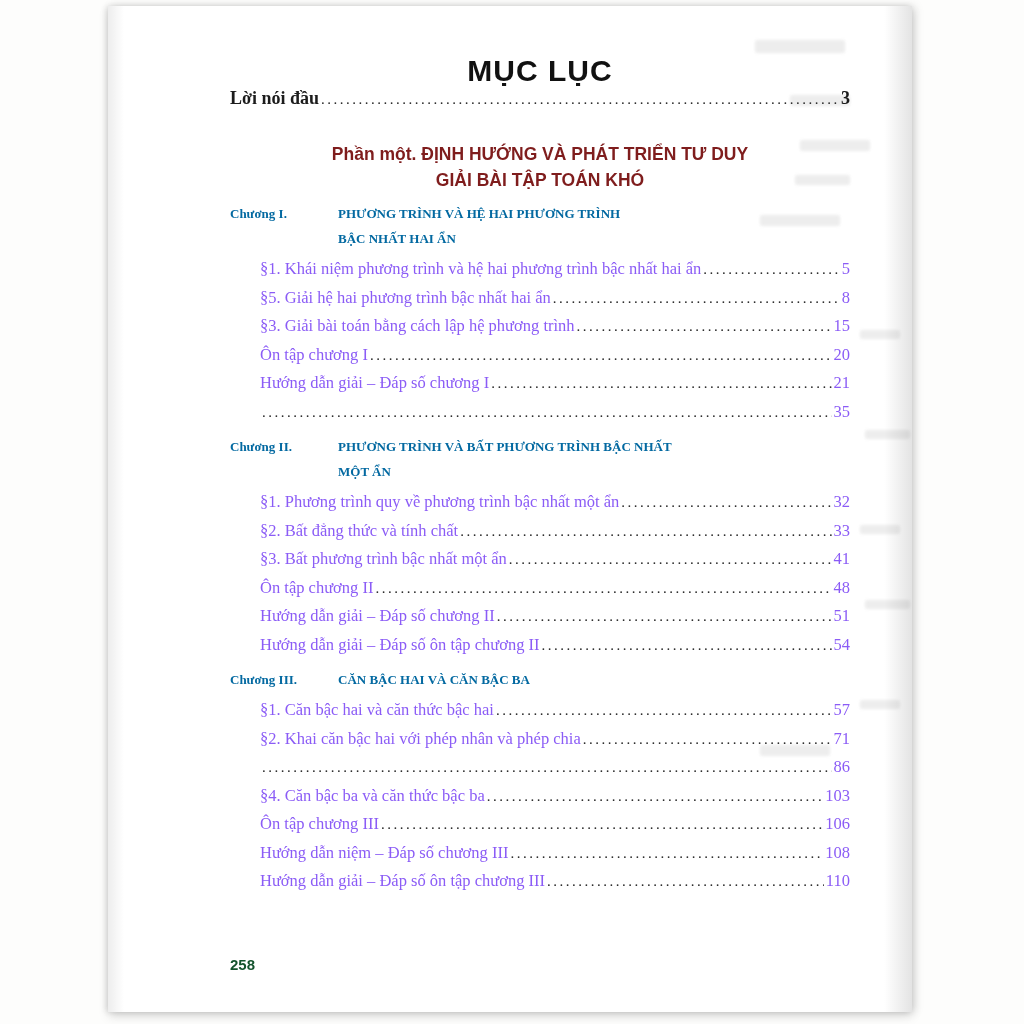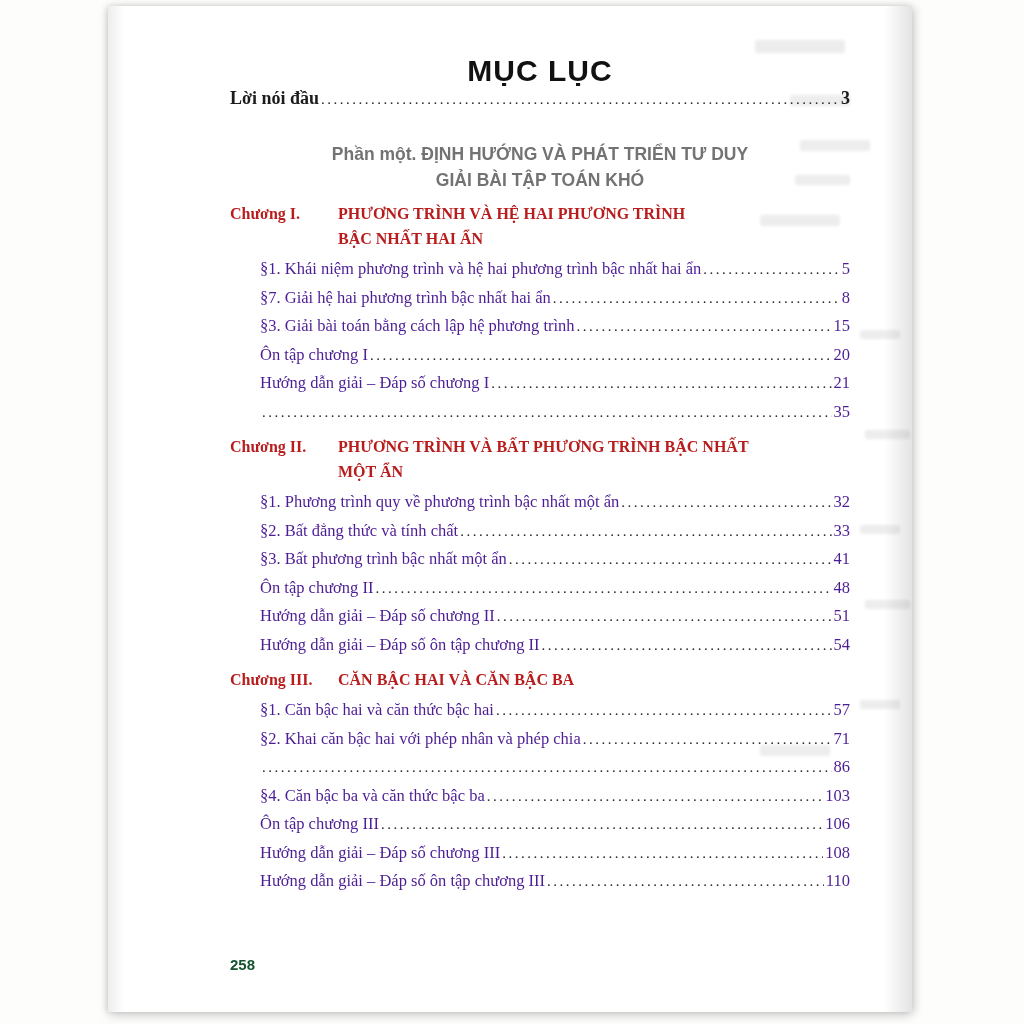--- a/index.html
+++ b/index.html
@@ -38,26 +38,26 @@
 
   .part-heading {
     margin-top:32px; text-align:center;
     font-family:"Liberation Sans","DejaVu Sans",sans-serif;
     font-weight:bold; font-size:17.5px; line-height:26px;
   }
   .part-heading span { display:block; }
 
   .chapter { margin-top:8px; }
   .chapter-heading {
-    display:flex; font-weight:bold; font-size:16px; line-height:25px; margin-bottom:4px; color:#b91c1c;
+    display:flex; font-weight:bold; font-size:13px; line-height:25px; margin-bottom:4px; color:#0369a1;
   }
   .ch-label { flex:0 0 auto; min-width:100px; margin-right:8px; }
   .ch-title { flex:1 1 auto; white-space:pre-line; }
 
-  .entry { display:flex; align-items:flex-end; padding-left:30px; font-size:16.5px; line-height:28.5px; color:#4c1d95; }
+  .entry { display:flex; align-items:flex-end; padding-left:30px; font-size:16.5px; line-height:28.5px; color:#8b5cf6; }
   .entry-text { flex:0 0 auto; white-space:nowrap; }
   .dots { flex:1 1 auto; min-width:8px; overflow:hidden; white-space:nowrap; margin:0 2px; color:#2a2a2a; }
   .dots::after {
     content:"................................................................................................................................................";
     letter-spacing:2.5px; font-size:15px;
   }
   .pg { flex:0 0 auto; }
 
   .folio {
     position:absolute; left:122px; top:950px;
@@ -88,39 +88,39 @@
     <div class="content">
 
       <h1 class="page-title">MỤC LỤC</h1>
 
       <div class="row preface-row">
         <span class="entry-text">Lời nói đầu</span>
         <span class="dots"></span>
         <span class="pg">3</span>
       </div>
 
-      <div class="part-heading" style="color: #737373;">
+      <div class="part-heading" style="color: #7f1d1d;">
         <span>Phần một. ĐỊNH HƯỚNG VÀ PHÁT TRIỂN TƯ DUY</span>
         <span>GIẢI BÀI TẬP TOÁN KHÓ</span>
       </div>
 
       <div>
           <section class="chapter">
             <div class="chapter-heading">
               <span class="ch-label">Chương I.</span>
               <span class="ch-title">PHƯƠNG TRÌNH VÀ HỆ HAI PHƯƠNG TRÌNH
 BẬC NHẤT HAI ẨN</span>
             </div>
             <div class="entry">
               <span class="entry-text">§1. Khái niệm phương trình và hệ hai phương trình bậc nhất hai ẩn</span>
               <span class="dots"></span>
               <span class="pg">5</span>
             </div>
             <div class="entry">
-              <span class="entry-text">§7. Giải hệ hai phương trình bậc nhất hai ẩn</span>
+              <span class="entry-text">§5. Giải hệ hai phương trình bậc nhất hai ẩn</span>
               <span class="dots"></span>
               <span class="pg">8</span>
             </div>
             <div class="entry">
               <span class="entry-text">§3. Giải bài toán bằng cách lập hệ phương trình</span>
               <span class="dots"></span>
               <span class="pg">15</span>
             </div>
             <div class="entry">
               <span class="entry-text">Ôn tập chương I</span>
@@ -197,21 +197,21 @@
               <span class="entry-text">§4. Căn bậc ba và căn thức bậc ba</span>
               <span class="dots"></span>
               <span class="pg">103</span>
             </div>
             <div class="entry">
               <span class="entry-text">Ôn tập chương III</span>
               <span class="dots"></span>
               <span class="pg">106</span>
             </div>
             <div class="entry">
-              <span class="entry-text">Hướng dẫn giải – Đáp số chương III</span>
+              <span class="entry-text">Hướng dẫn niệm – Đáp số chương III</span>
               <span class="dots"></span>
               <span class="pg">108</span>
             </div>
             <div class="entry">
               <span class="entry-text">Hướng dẫn giải – Đáp số ôn tập chương III</span>
               <span class="dots"></span>
               <span class="pg">110</span>
             </div>
           </section>
         </div>

